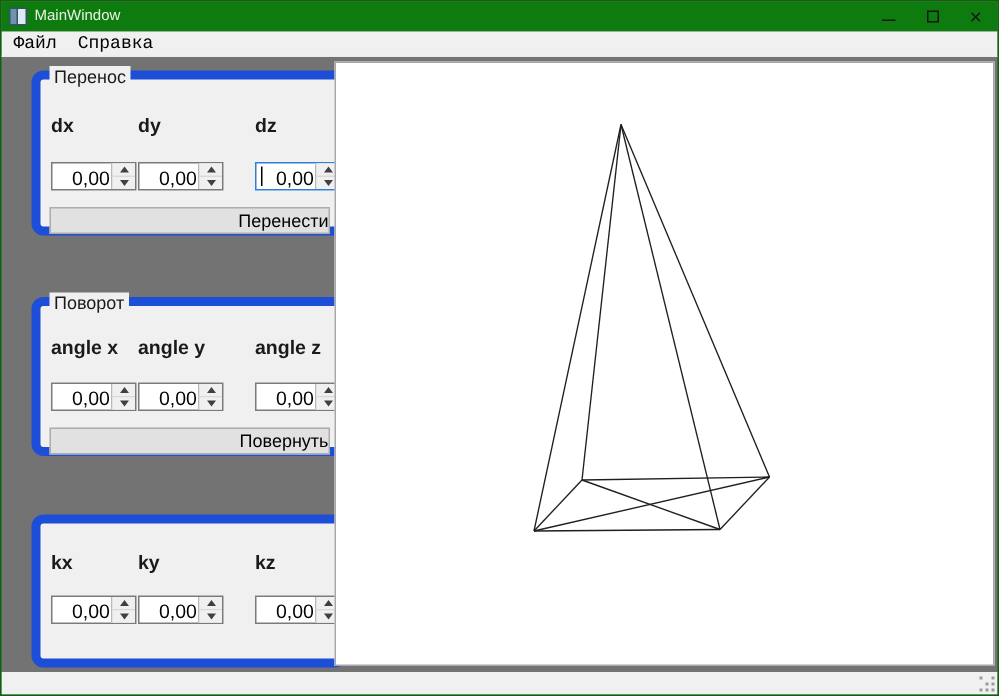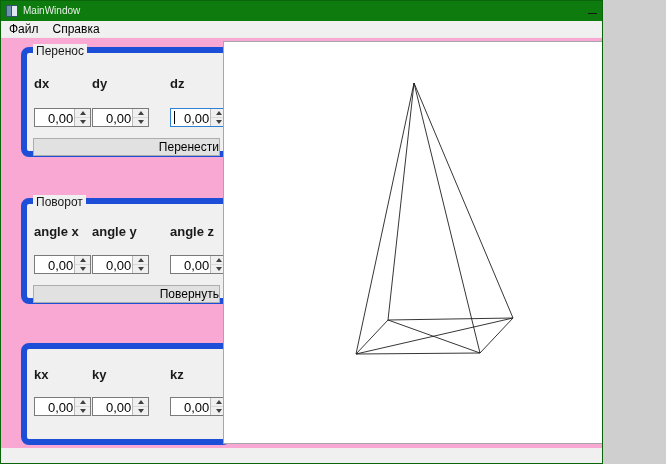--- a/index.html
+++ b/index.html
@@ -1,21 +1,21 @@
 <!DOCTYPE html>
 <html><head>
 <meta charset="utf-8">
 <style>
   * { margin:0; padding:0; box-sizing:border-box; }
   html,body { background:#cfcfcf; }
   body { font-family:"Liberation Sans","DejaVu Sans",sans-serif; }
 
   .window {
-    position:relative; width:603px; height:464px;
-    background:#f9a8d4; border:1px solid #0a650a; overflow:hidden;
+    position:relative; width:666px; height:464px;
+    background:#737373; border:1px solid #0a650a; overflow:hidden;
   }
 
   
   .titlebar {
     position:absolute; left:0; top:0; width:664px; height:20px;
     background:#0e7b0e; display:flex; align-items:center;
   }
   .app-icon {
     width:12px; height:12px; margin-left:5px; margin-right:5px;
     background:#33536b; position:relative; display:inline-block;
@@ -37,21 +37,21 @@
   .glyph-min { width:9px; height:1px; background:#161616; display:block; margin-top:4px; }
   .glyph-max { width:8px; height:8px; border:1px solid #161616; display:block; }
   .glyph-close { color:#161616; font-size:14px; line-height:14px; font-weight:400; }
 
   
   .menubar {
     position:absolute; left:0; top:20px; width:664px; height:17px;
     background:#f0f0f0; display:flex; align-items:center;
     border-bottom:1px solid #ececec;
   }
-  .menu-item { font-size:12px; color:#000; padding:1px 6px; margin-left:2px; }
+  .menu-item { font-size:12px; color:#000; padding:1px 6px; margin-left:2px;font-family:Liberation Mono, monospace; }
 
   
   .groupbox {
     position:absolute; left:8px; width:210px;
     border:6px solid #1d4ed8; border-radius:8px; background:#f0f0f0;margin-left:12px;
   }
   .group-title {
     position:absolute; top:-9px; left:6px; background:#f0f0f0;
     padding:0 3px; font-size:12px; color:#1a1a1a; line-height:15px;
   }

